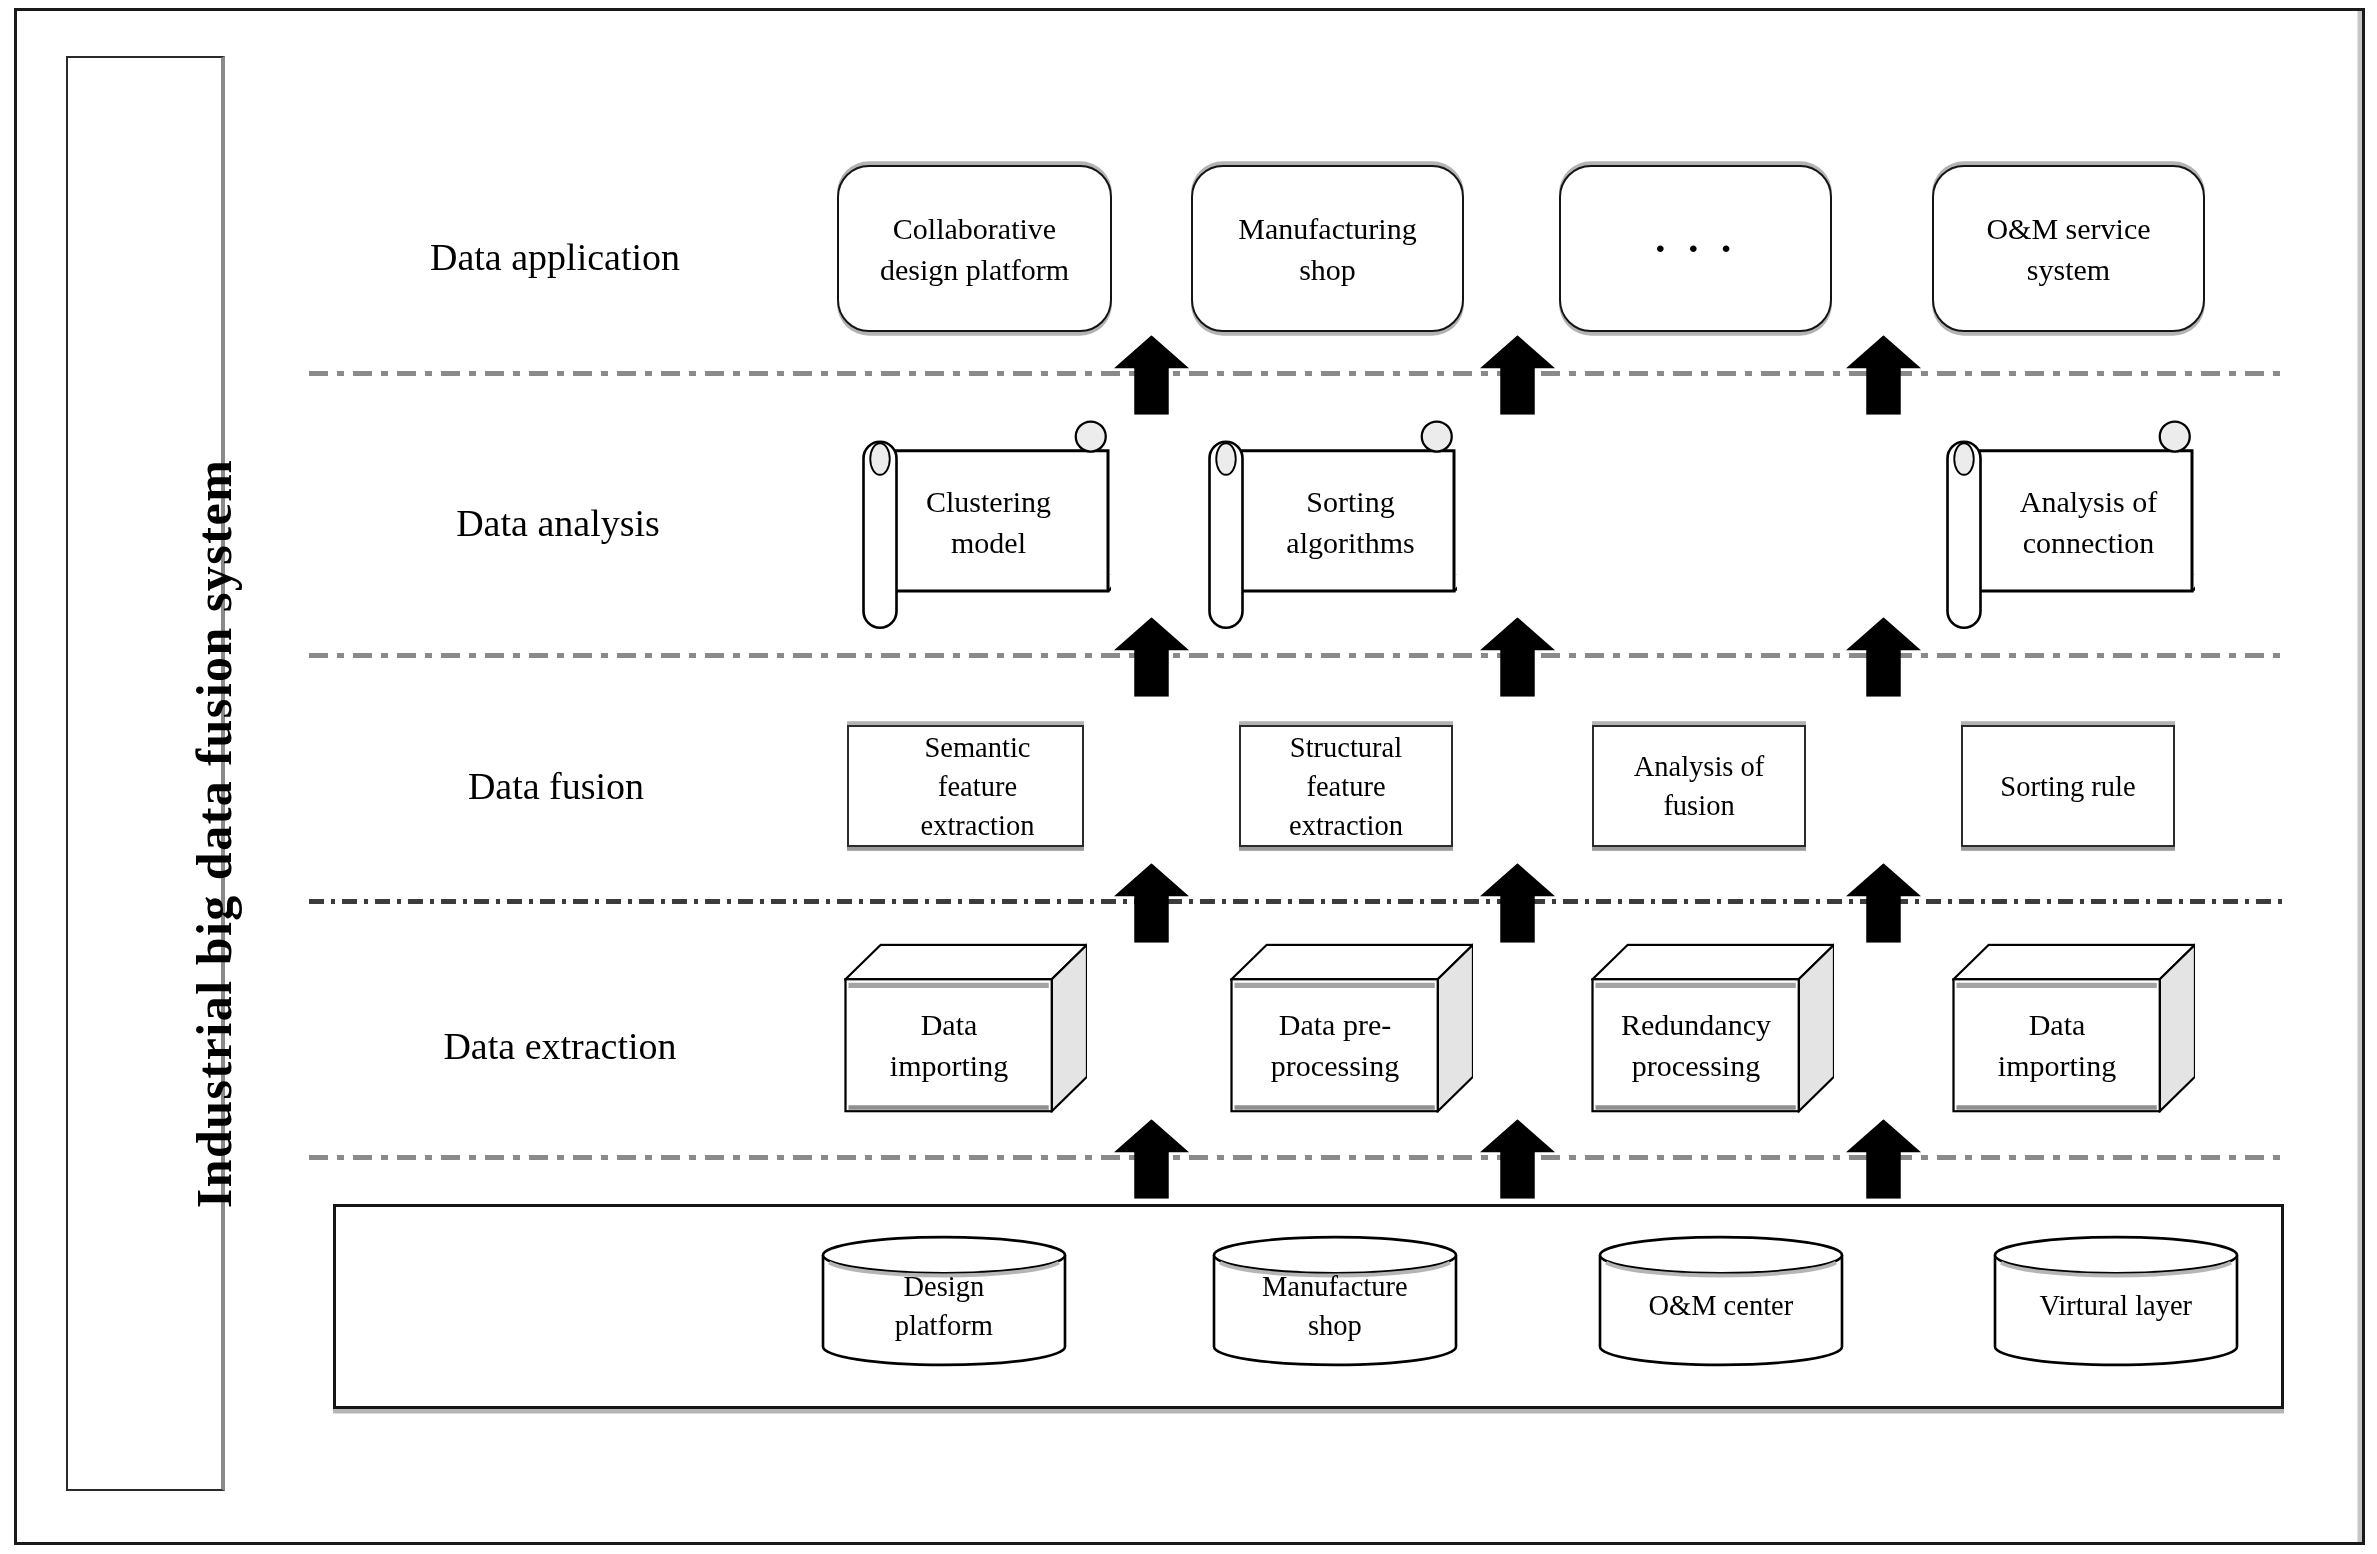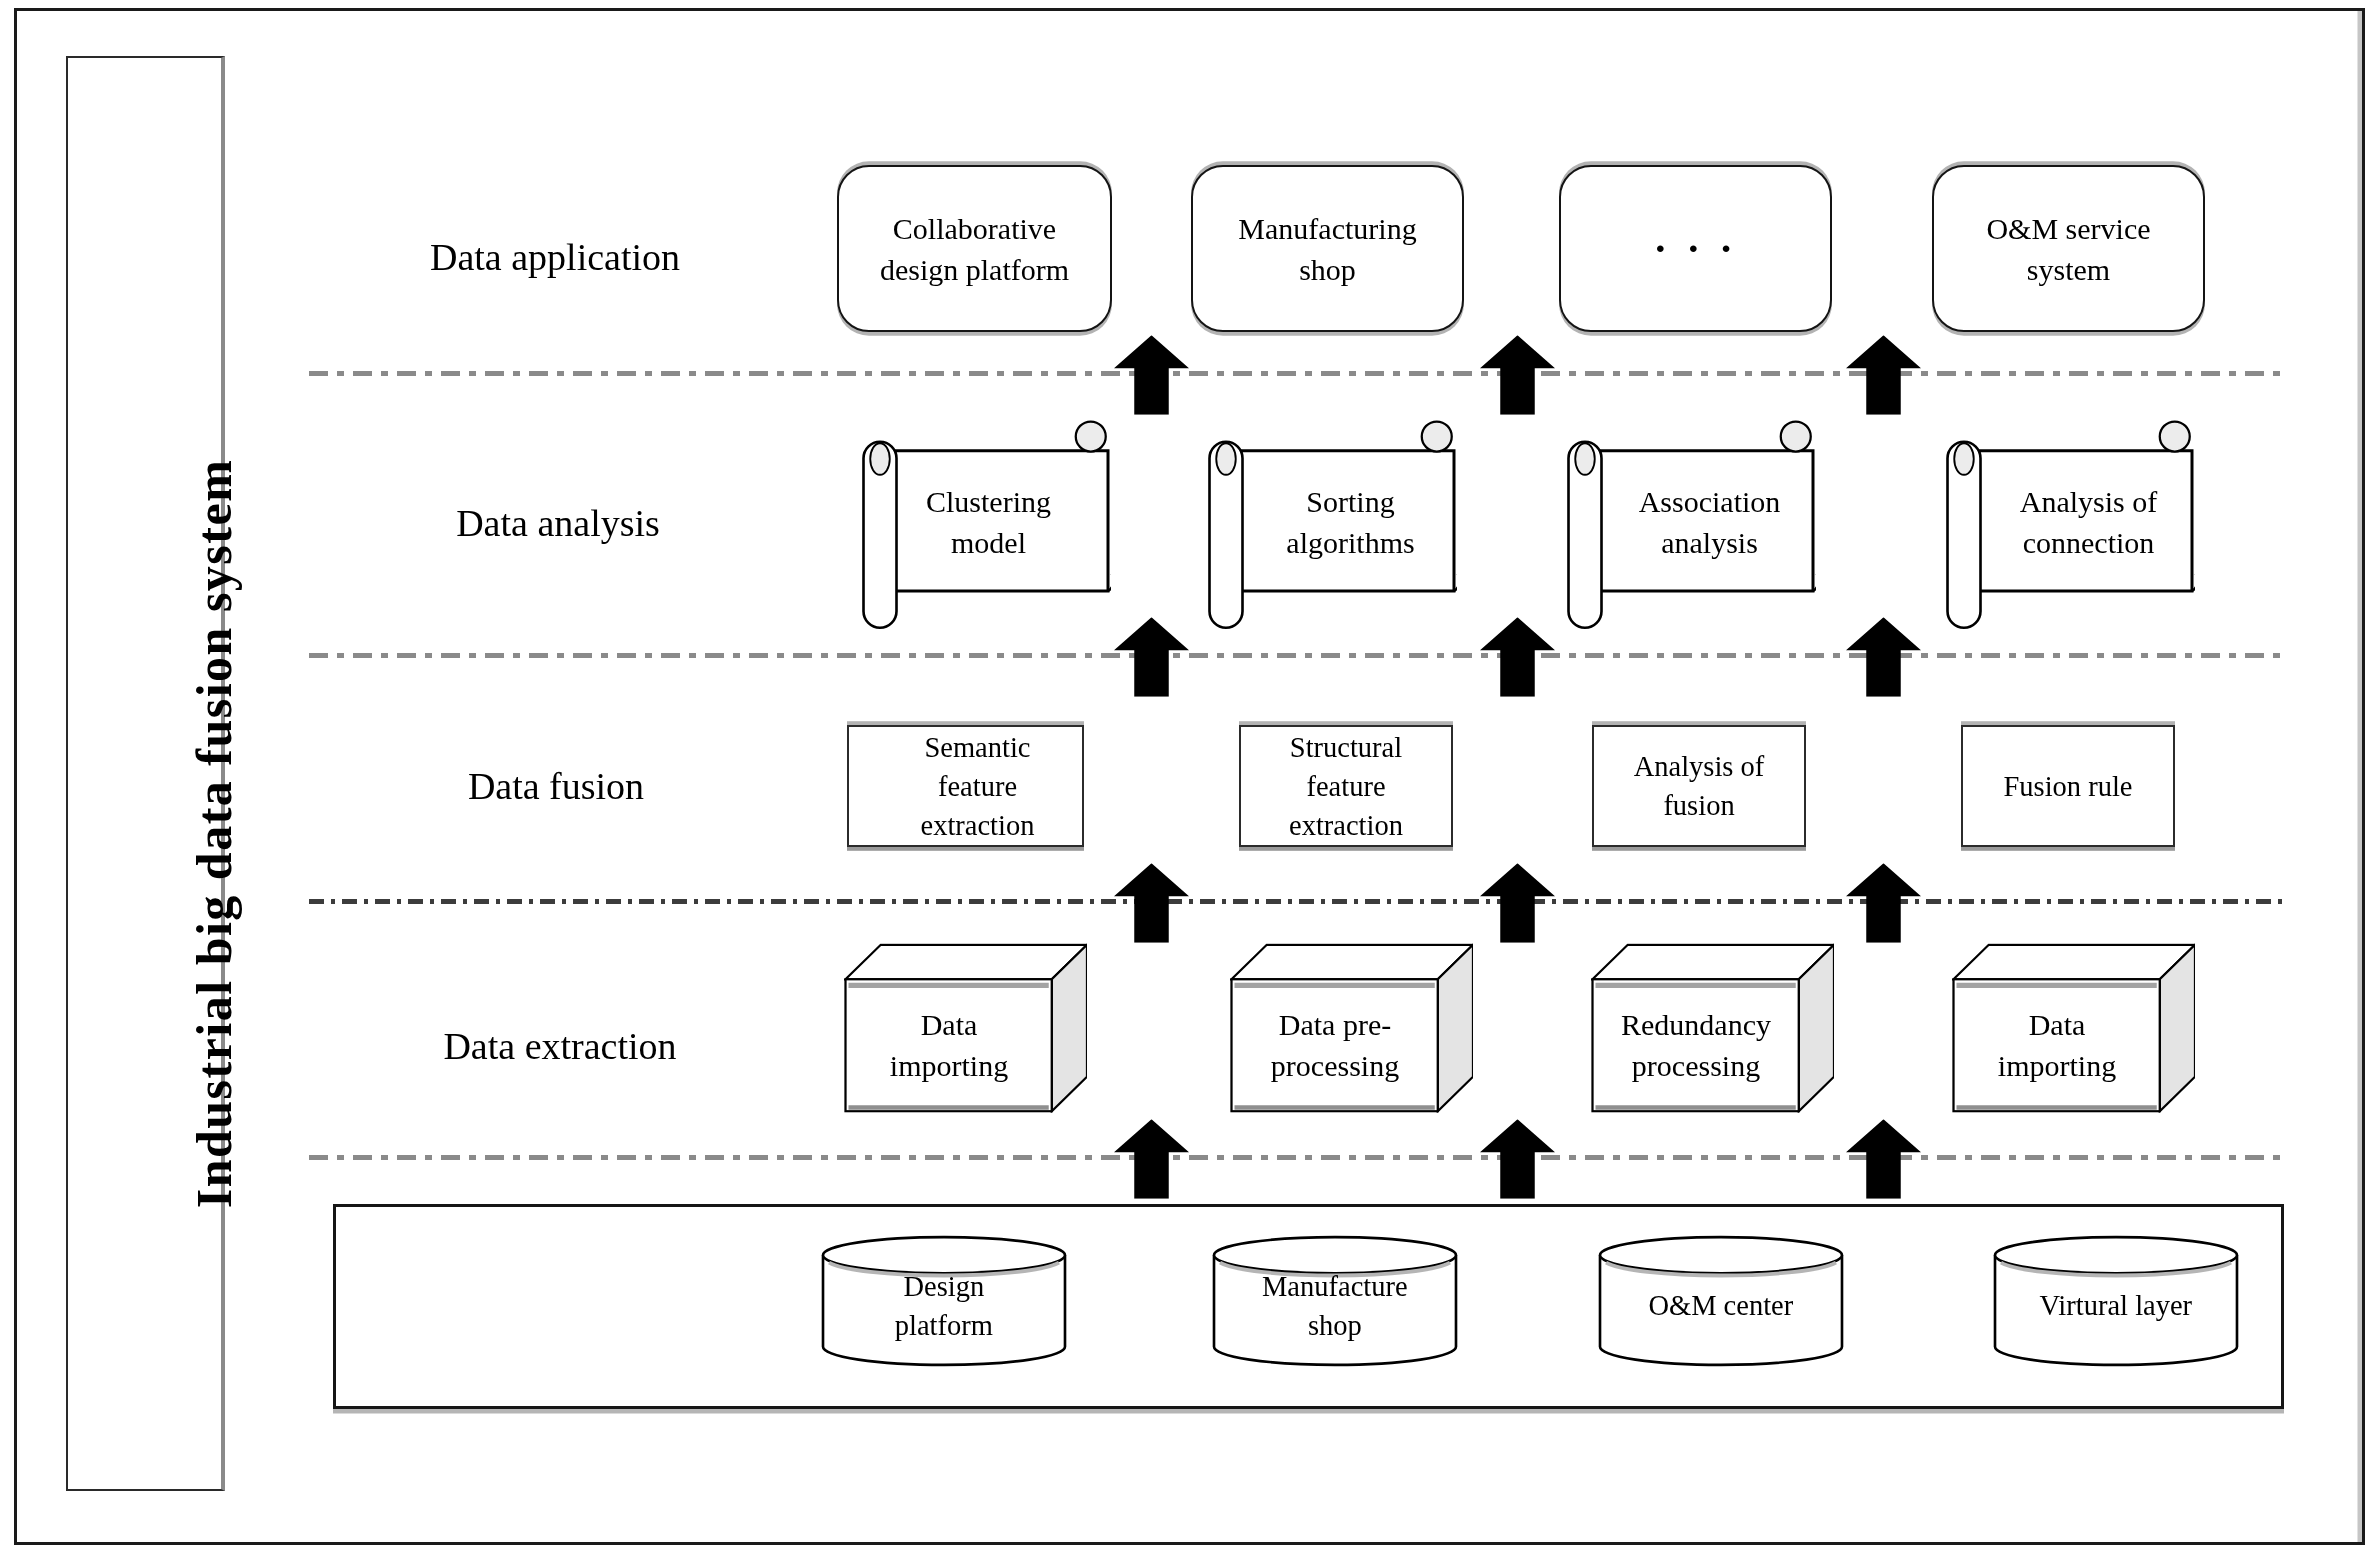--- a/index.html
+++ b/index.html
@@ -152,27 +152,20 @@
     <div class="scroll-text txt">Clustering
 model</div>
   </div>
   <div class="scroll sc2">
     <svg width="249" height="212" viewBox="0 0 332 282">
         <use href="#sym-scroll"></use>
       </svg>
     <div class="scroll-text txt">Sorting
 algorithms</div>
   </div>
-  <div class="scroll sc3">
-    <svg width="249" height="212" viewBox="0 0 332 282">
-        <use href="#sym-scroll"></use>
-      </svg>
-    <div class="scroll-text txt">Association
-analysis</div>
-  </div>
   <div class="scroll sc4">
     <svg width="249" height="212" viewBox="0 0 332 282">
         <use href="#sym-scroll"></use>
       </svg>
     <div class="scroll-text txt">Analysis of
 connection</div>
   </div>
 
   <div class="fus-box fus1">
     <div class="txt txt-38">Semantic
@@ -182,21 +175,21 @@
   <div class="fus-box fus2">
     <div class="txt txt-38">Structural
 feature
 extraction</div>
   </div>
   <div class="fus-box fus3">
     <div class="txt txt-38">Analysis of
 fusion</div>
   </div>
   <div class="fus-box fus4">
-    <div class="txt txt-38">Fusion rule</div>
+    <div class="txt txt-38">Sorting rule</div>
   </div>
 
   <div class="cube cu1">
     <svg width="243" height="170" viewBox="0 0 324 226">
         <use href="#sym-cube"></use>
       </svg>
     <div class="cube-text txt">Data
 importing</div>
   </div>
   <div class="cube cu2">

